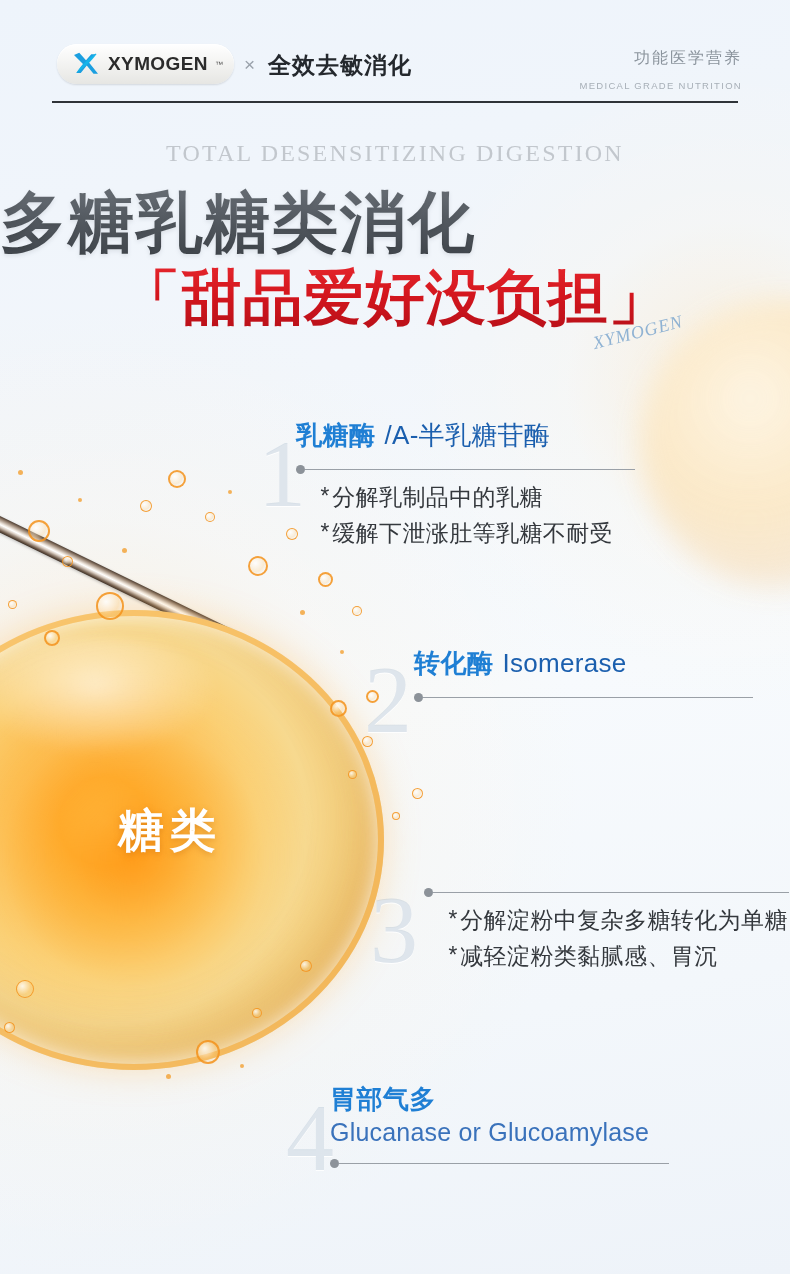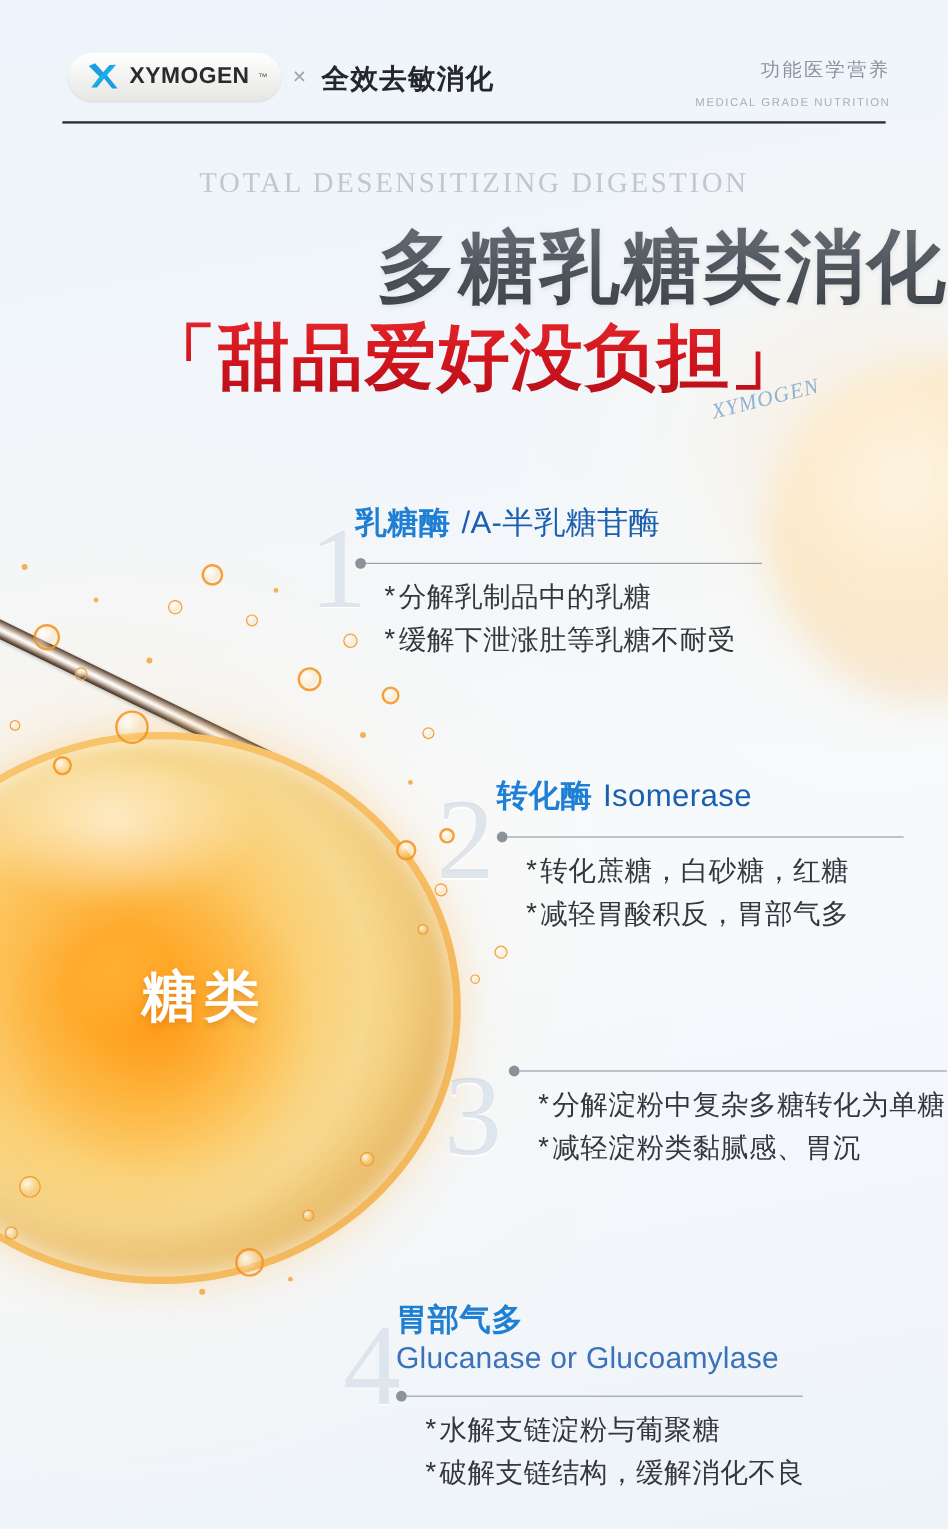--- a/index.html
+++ b/index.html
@@ -108,21 +108,21 @@
   .header-rule{ position:absolute; left:52px; top:101px; width:686px; height:2px; background:#2f3338; }
 
   
   .hero-en{
     position:absolute; left:0; right:0; top:140px; text-align:center;
     font-family:"Liberation Serif","DejaVu Serif",serif;
     font-size:24px; letter-spacing:2.2px;
     color:#c2c7cd;
   }
   .hero-cn{
-    position:absolute; left:0; right:0; top:178px; text-align:right;
+    position:absolute; left:0; right:0; top:178px; text-align:left;
     font-size:66px; font-weight:700; letter-spacing:2px;
     color:#4a4f55;
     background:linear-gradient(180deg,#6d737a 0%,#4b5157 48%,#2f3439 100%);
     -webkit-background-clip:text; background-clip:text;
     -webkit-text-fill-color:transparent;
     text-shadow:0 2px 4px rgba(120,130,140,.18);
   }
   .hero-red{
     position:absolute; left:0; right:0; top:258px; text-align:center;
     font-size:60px; font-weight:700; letter-spacing:1px;
@@ -254,24 +254,20 @@
     <div class="num" style="left:-20px;top:6px;">2</div>
     <div style="margin-left:30px;">
       <div class="title-row">
         <span class="title-cn">转化酶</span>
         <span class="title-en">Isomerase</span>
       </div>
       <div class="rule">
         <span class="dot"></span>
         <span class="line" style="width:330px;"></span>
       </div>
-      <div class="bullets" style="margin-left:22px;">
-        <div>*转化蔗糖，白砂糖，红糖</div>
-        <div>*减轻胃酸积反，胃部气多</div>
-      </div>
     </div>
   </div>
 
   <div class="block" style="left:394px;top:876px;">
     <div class="num" style="left:-24px;top:6px;">3</div>
     <div style="margin-left:30px;">
       <div class="rule">
         <span class="dot"></span>
         <span class="line" style="width:356px;"></span>
       </div>
@@ -286,20 +282,16 @@
     <div class="num" style="left:-14px;top:8px;">4</div>
     <div style="margin-left:30px;">
       <div class="title-row">
         <span class="title-cn">胃部气多</span>
       </div>
       <div class="title-en-block">Glucanase or Glucoamylase</div>
       <div class="rule">
         <span class="dot"></span>
         <span class="line" style="width:330px;"></span>
       </div>
-      <div class="bullets" style="margin-left:22px;">
-        <div>*水解支链淀粉与葡聚糖</div>
-        <div>*破解支链结构，缓解消化不良</div>
-      </div>
     </div>
   </div>
 
 </div>
 
 </body></html>

